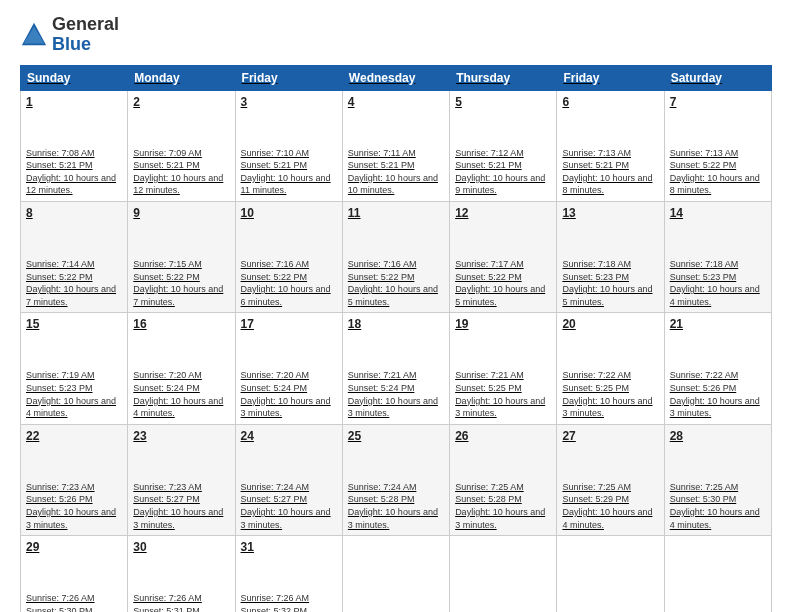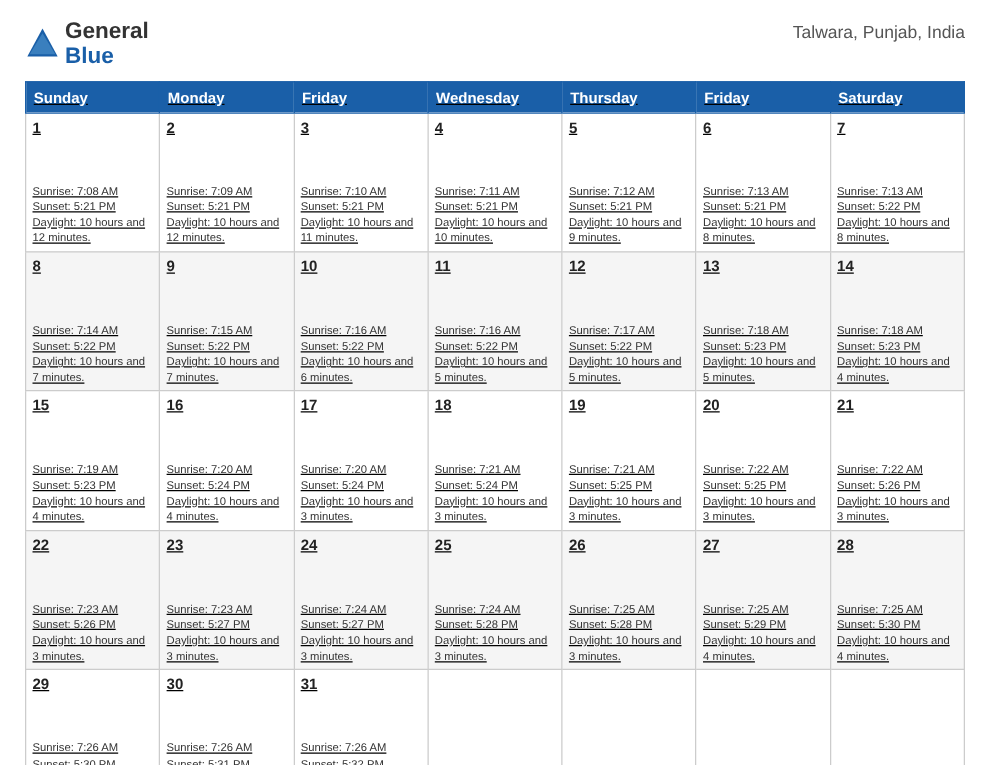--- a/index.html
+++ b/index.html
@@ -103,21 +103,20 @@
       <svg class="logo-icon" viewBox="0 0 30 30" xmlns="http://www.w3.org/2000/svg">
         <polygon points="15,2 28,26 2,26" fill="#1a5fa8"></polygon>
         <polygon points="15,6 26,24 4,24" fill="#5a9fd4" opacity="0.5"></polygon>
       </svg>
       <div class="logo-text">
         <span class="logo-general">General</span><br>
         <span class="logo-blue">Blue</span>
       </div>
     </div>
     <div class="title-block">
-      <div class="location">Talwara, Punjab, India</div>
     </div>
   </div>
 
   <table class="calendar">
     <thead>
       <tr>
         <th>Sunday</th>
         <th>Monday</th>
         <th>Friday</th>
         <th>Wednesday</th>

